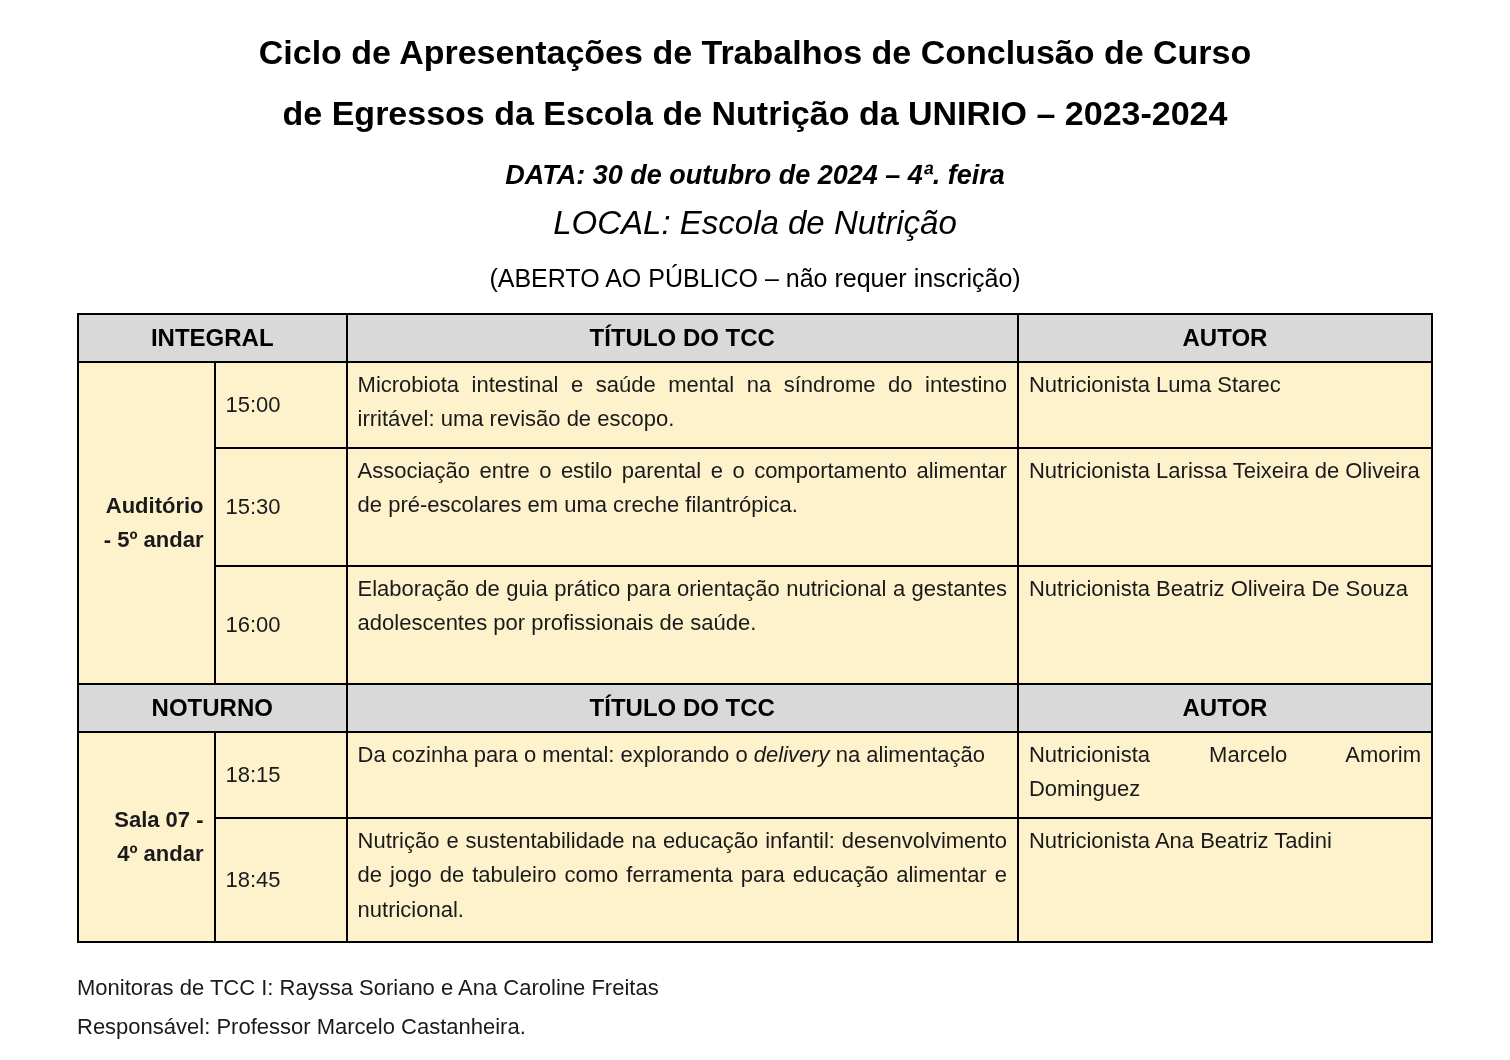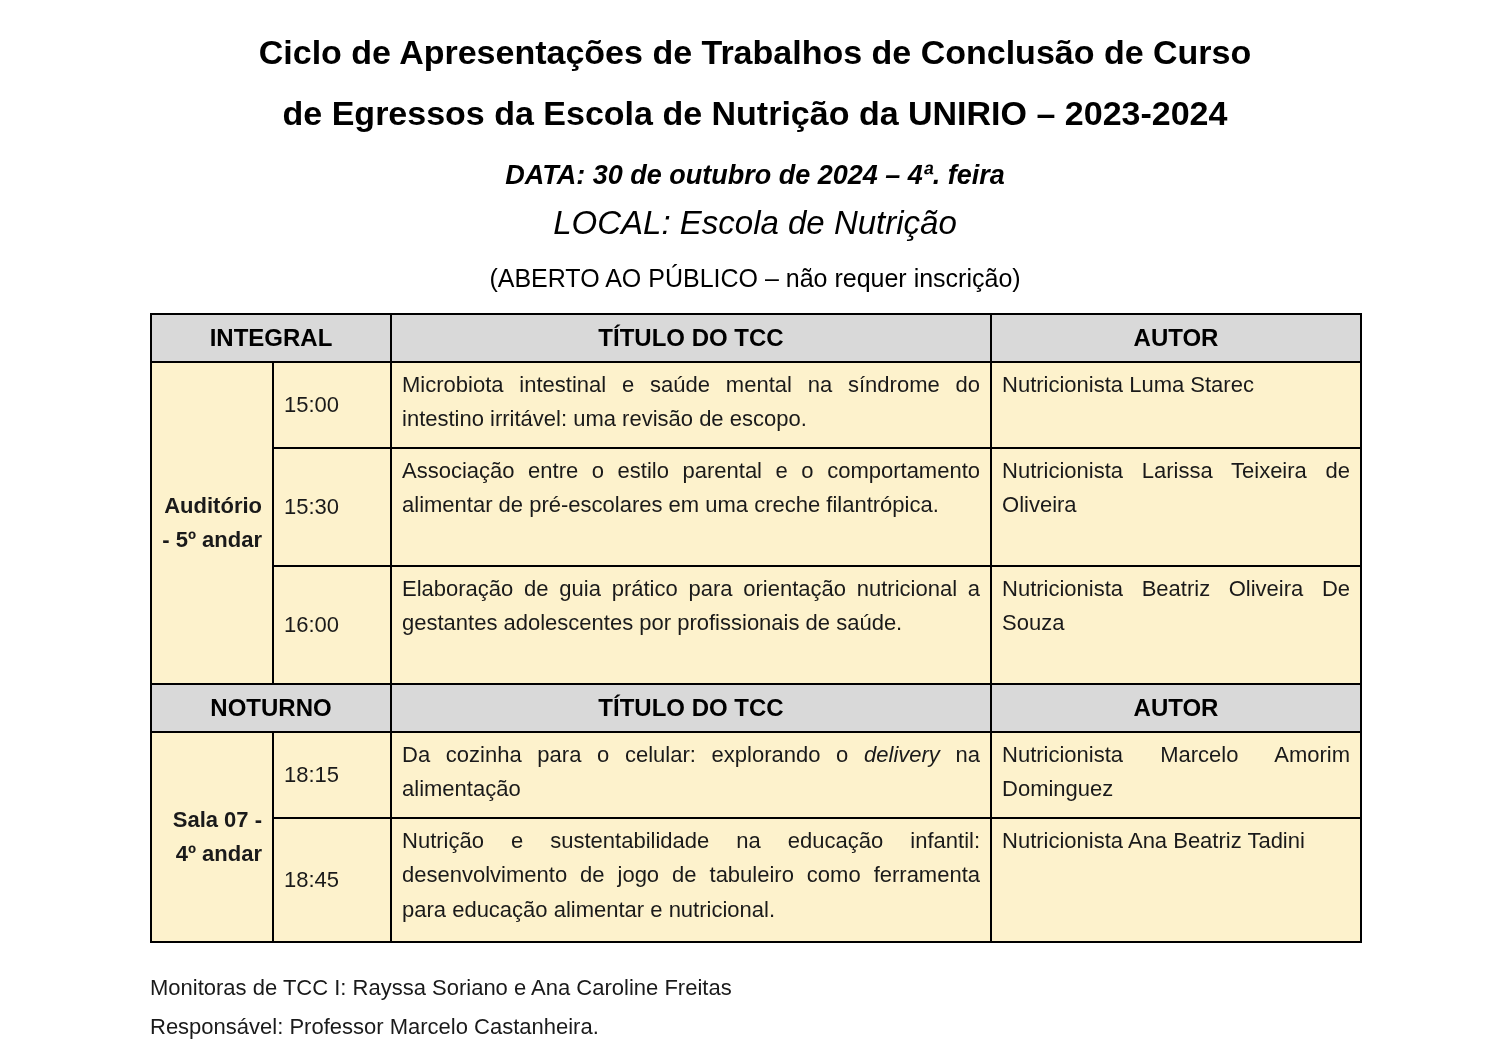--- a/index.html
+++ b/index.html
@@ -5,21 +5,21 @@
   * { box-sizing: border-box; }
   html, body { margin: 0; padding: 0; }
   body {
     width: 1510px;
     height: 1060px;
     background: #ffffff;
     color: var(--text, #1a1a1a);
     font-family: "Liberation Sans", sans-serif;
     overflow: hidden;
   }
-  .page { width: 1210px; margin: 0 auto; padding-top: 22px; }
+  .page { width: 1356px; margin: 0 auto; padding-top: 22px; }
 
   .doc-title {
     margin: 0;
     text-align: center;
     font-size: 34px;
     font-weight: bold;
     color: #000000;
   }
   .title-line { display: block; line-height: 1.8; }
 
@@ -139,21 +139,21 @@
         <th>TÍTULO DO TCC</th>
         <th>AUTOR</th>
       </tr>
 
       <tr class="h86">
         <td class="location" rowspan="2">
           <span class="loc-line">Sala 07 -</span>
           <span class="loc-line">4º andar</span>
         </td>
         <td class="time">18:15</td>
-        <td class="tcc"><span>Da cozinha para o celular: explorando o </span><em>delivery</em><span> na alimentação</span></td>
+        <td class="tcc"><span>Da cozinha para o mental: explorando o </span><em>delivery</em><span> na alimentação</span></td>
         <td class="author">Nutricionista Marcelo Amorim Dominguez</td>
       </tr>
 
       <tr class="h124">
         <td class="time">18:45</td>
         <td class="tcc">Nutrição e sustentabilidade na educação infantil: desenvolvimento de jogo de tabuleiro como ferramenta para educação alimentar e nutricional.</td>
         <td class="author">Nutricionista Ana Beatriz Tadini</td>
       </tr>
 
     </tbody>

